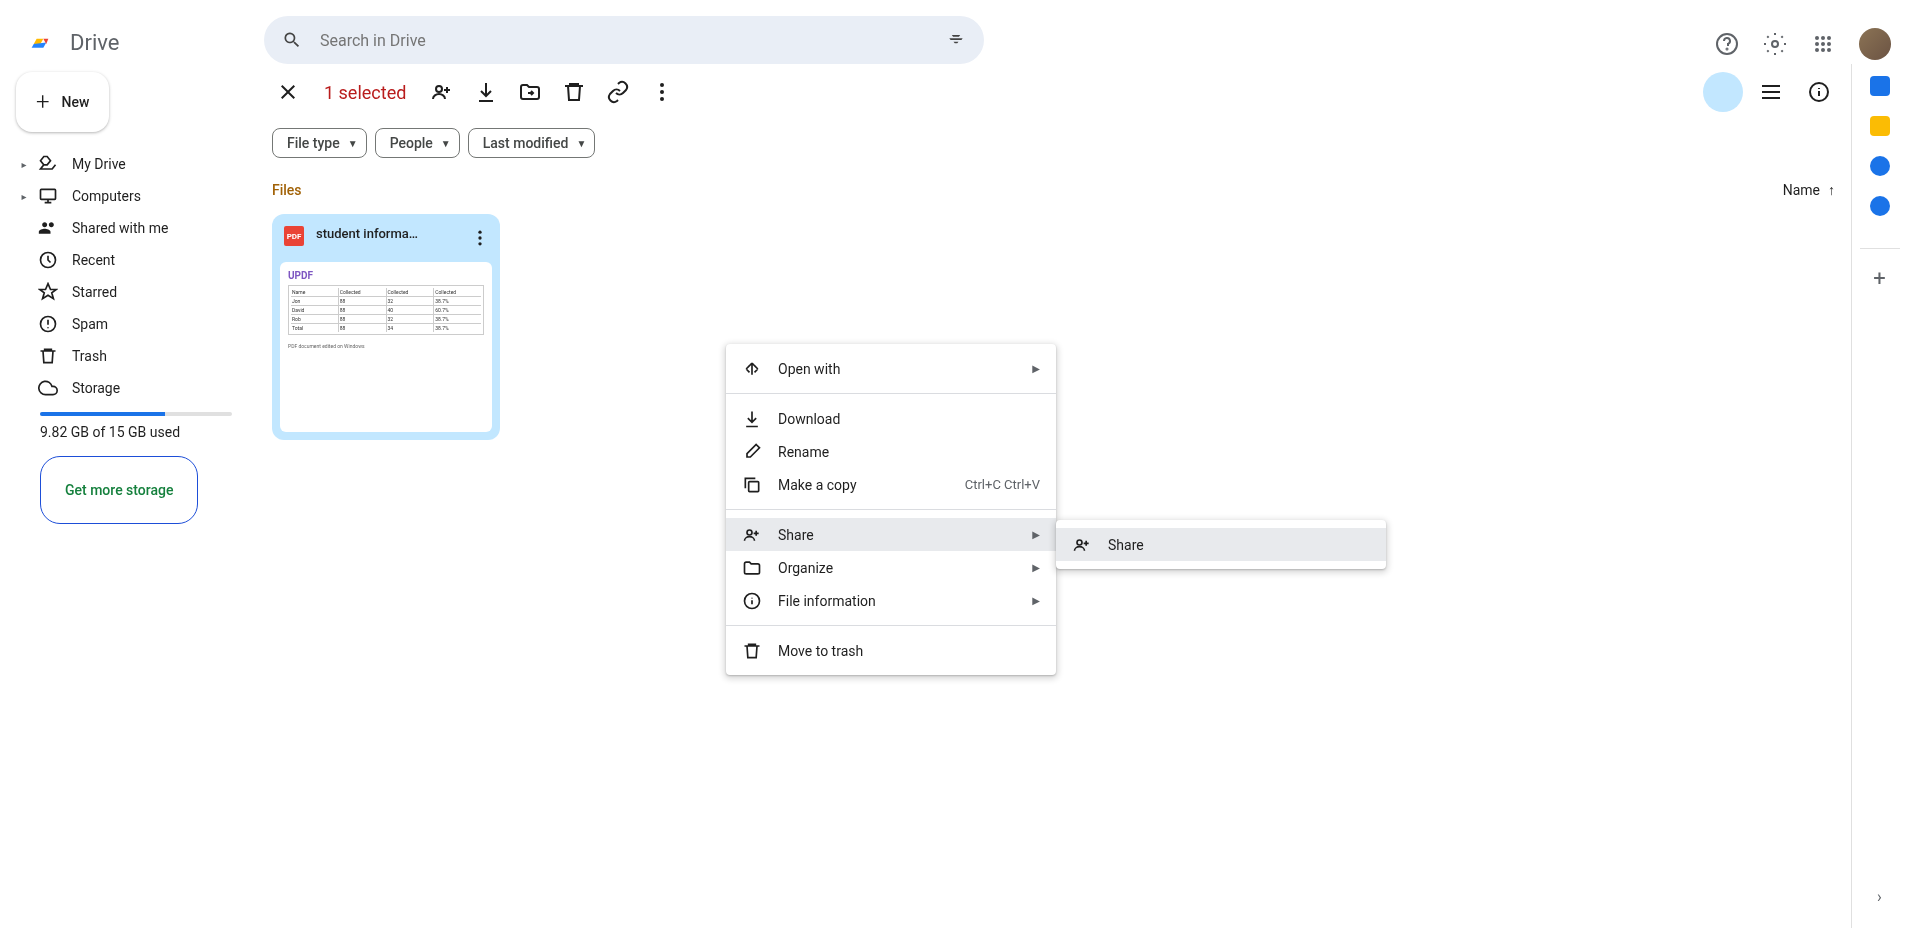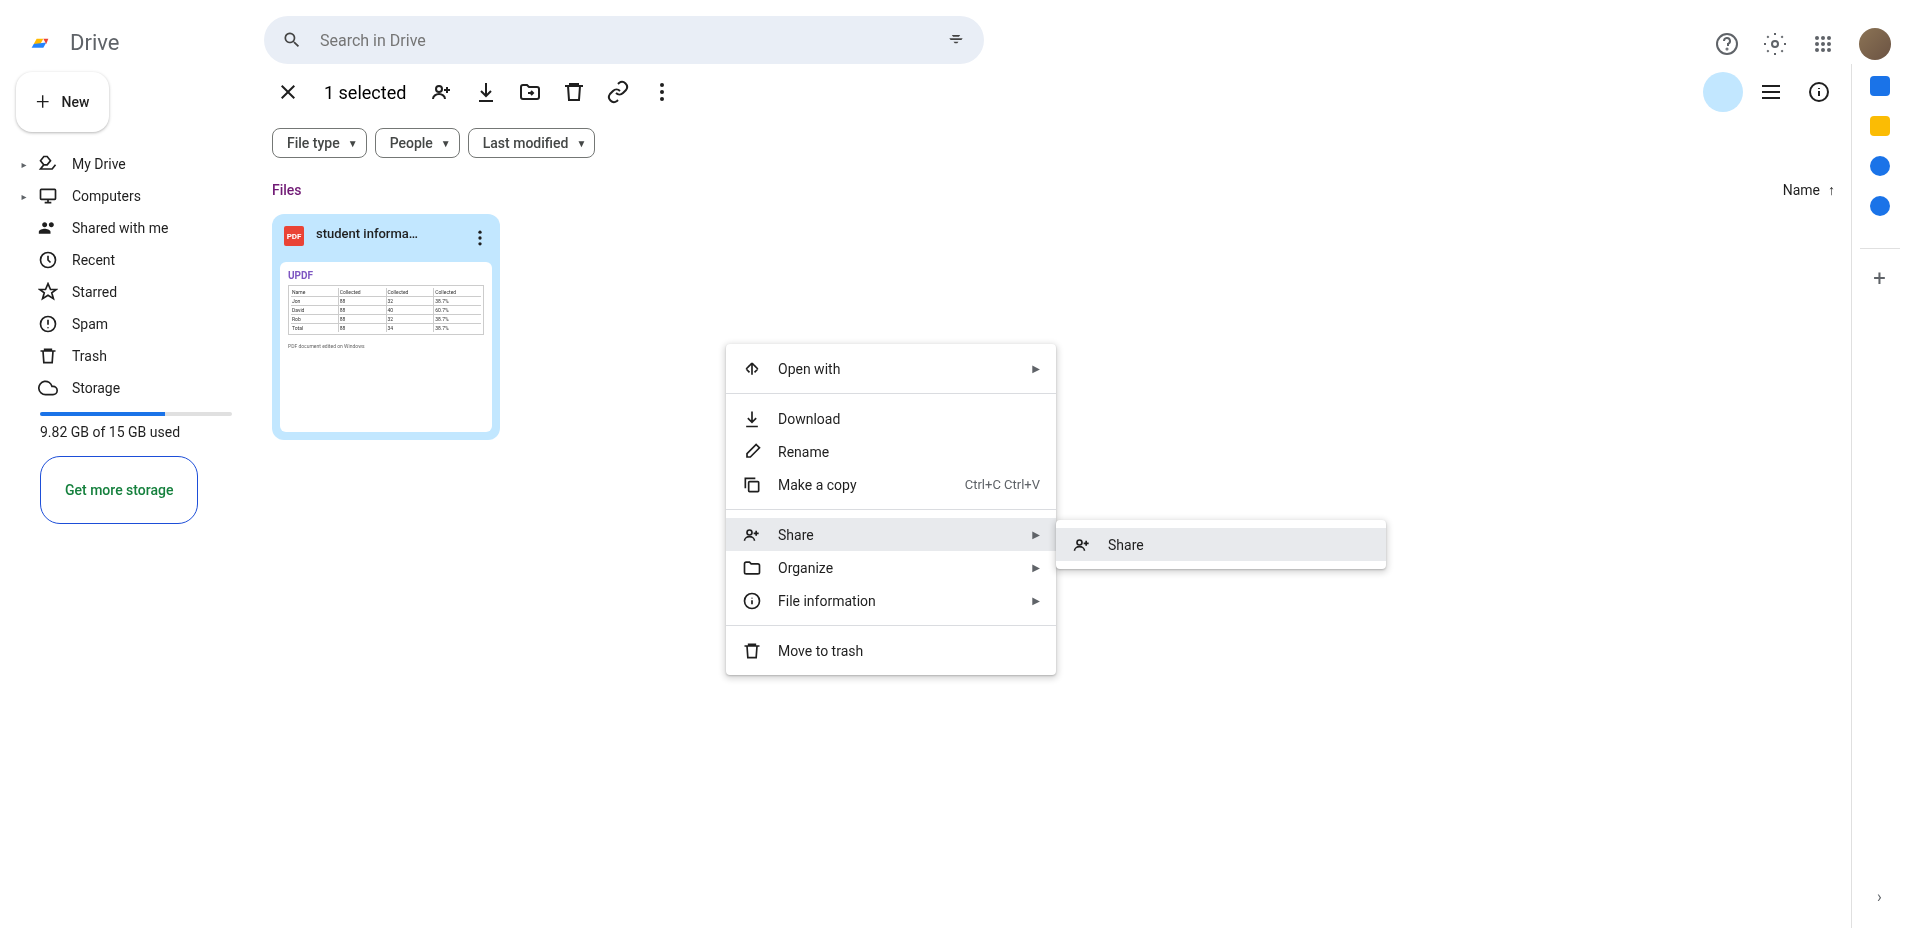--- a/index.html
+++ b/index.html
@@ -216,21 +216,21 @@
       height: 40px;
       display: flex;
       align-items: center;
       justify-content: center;
       border-radius: 50%;
       color: #1f1f1f;
       cursor: pointer;
     }
     .selected-text {
       font-size: 18px;
-      color: #000000;
+      color: #b91c1c;
       margin: 0 12px;
     }
     .toolbar-right {
       margin-left: auto;
       display: flex;
       align-items: center;
       gap: 8px;
     }
     .filter-chip-active {
       background: #c2e7ff;
@@ -262,21 +262,21 @@
       font-size: 10px;
     }
     .content-header {
       display: flex;
       align-items: center;
       padding: 16px 16px 8px;
     }
     .files-label {
       font-size: 14px;
       font-weight: 500;
-      color: #701a75;
+      color: #a16207;
     }
     .sort-section {
       margin-left: auto;
       display: flex;
       align-items: center;
       gap: 8px;
       font-size: 14px;
       color: #1f1f1f;
     }
     .file-grid {

